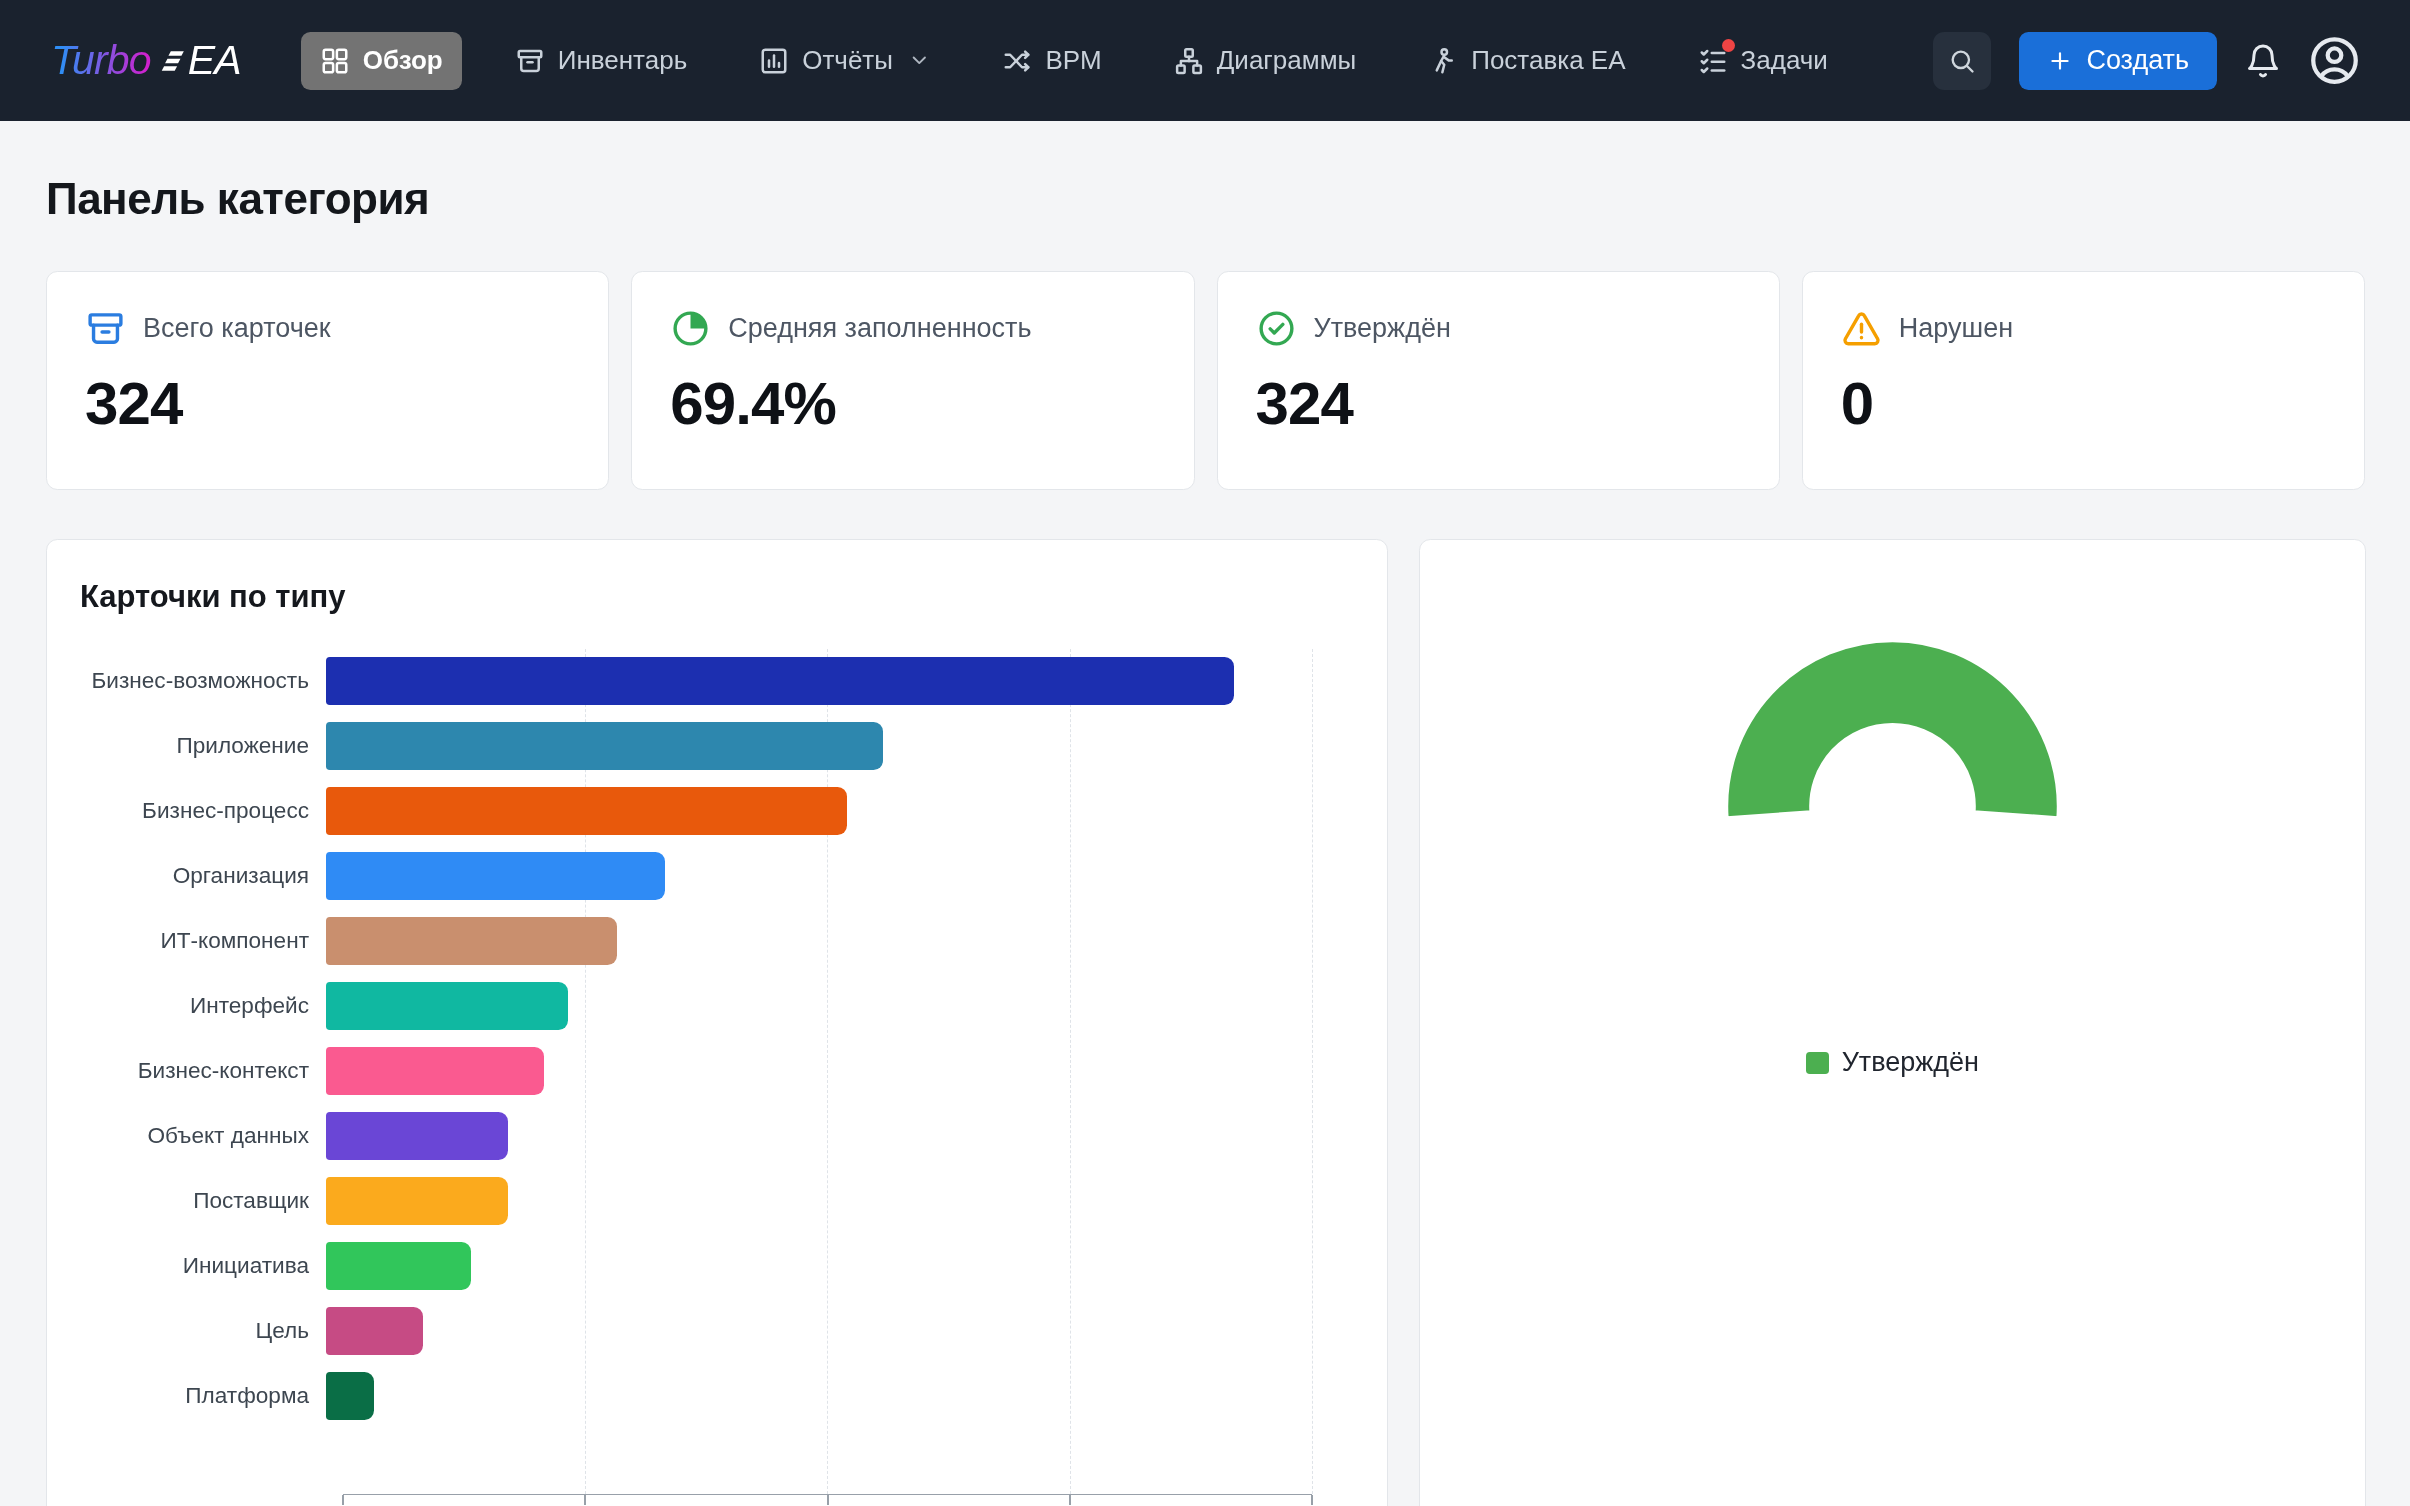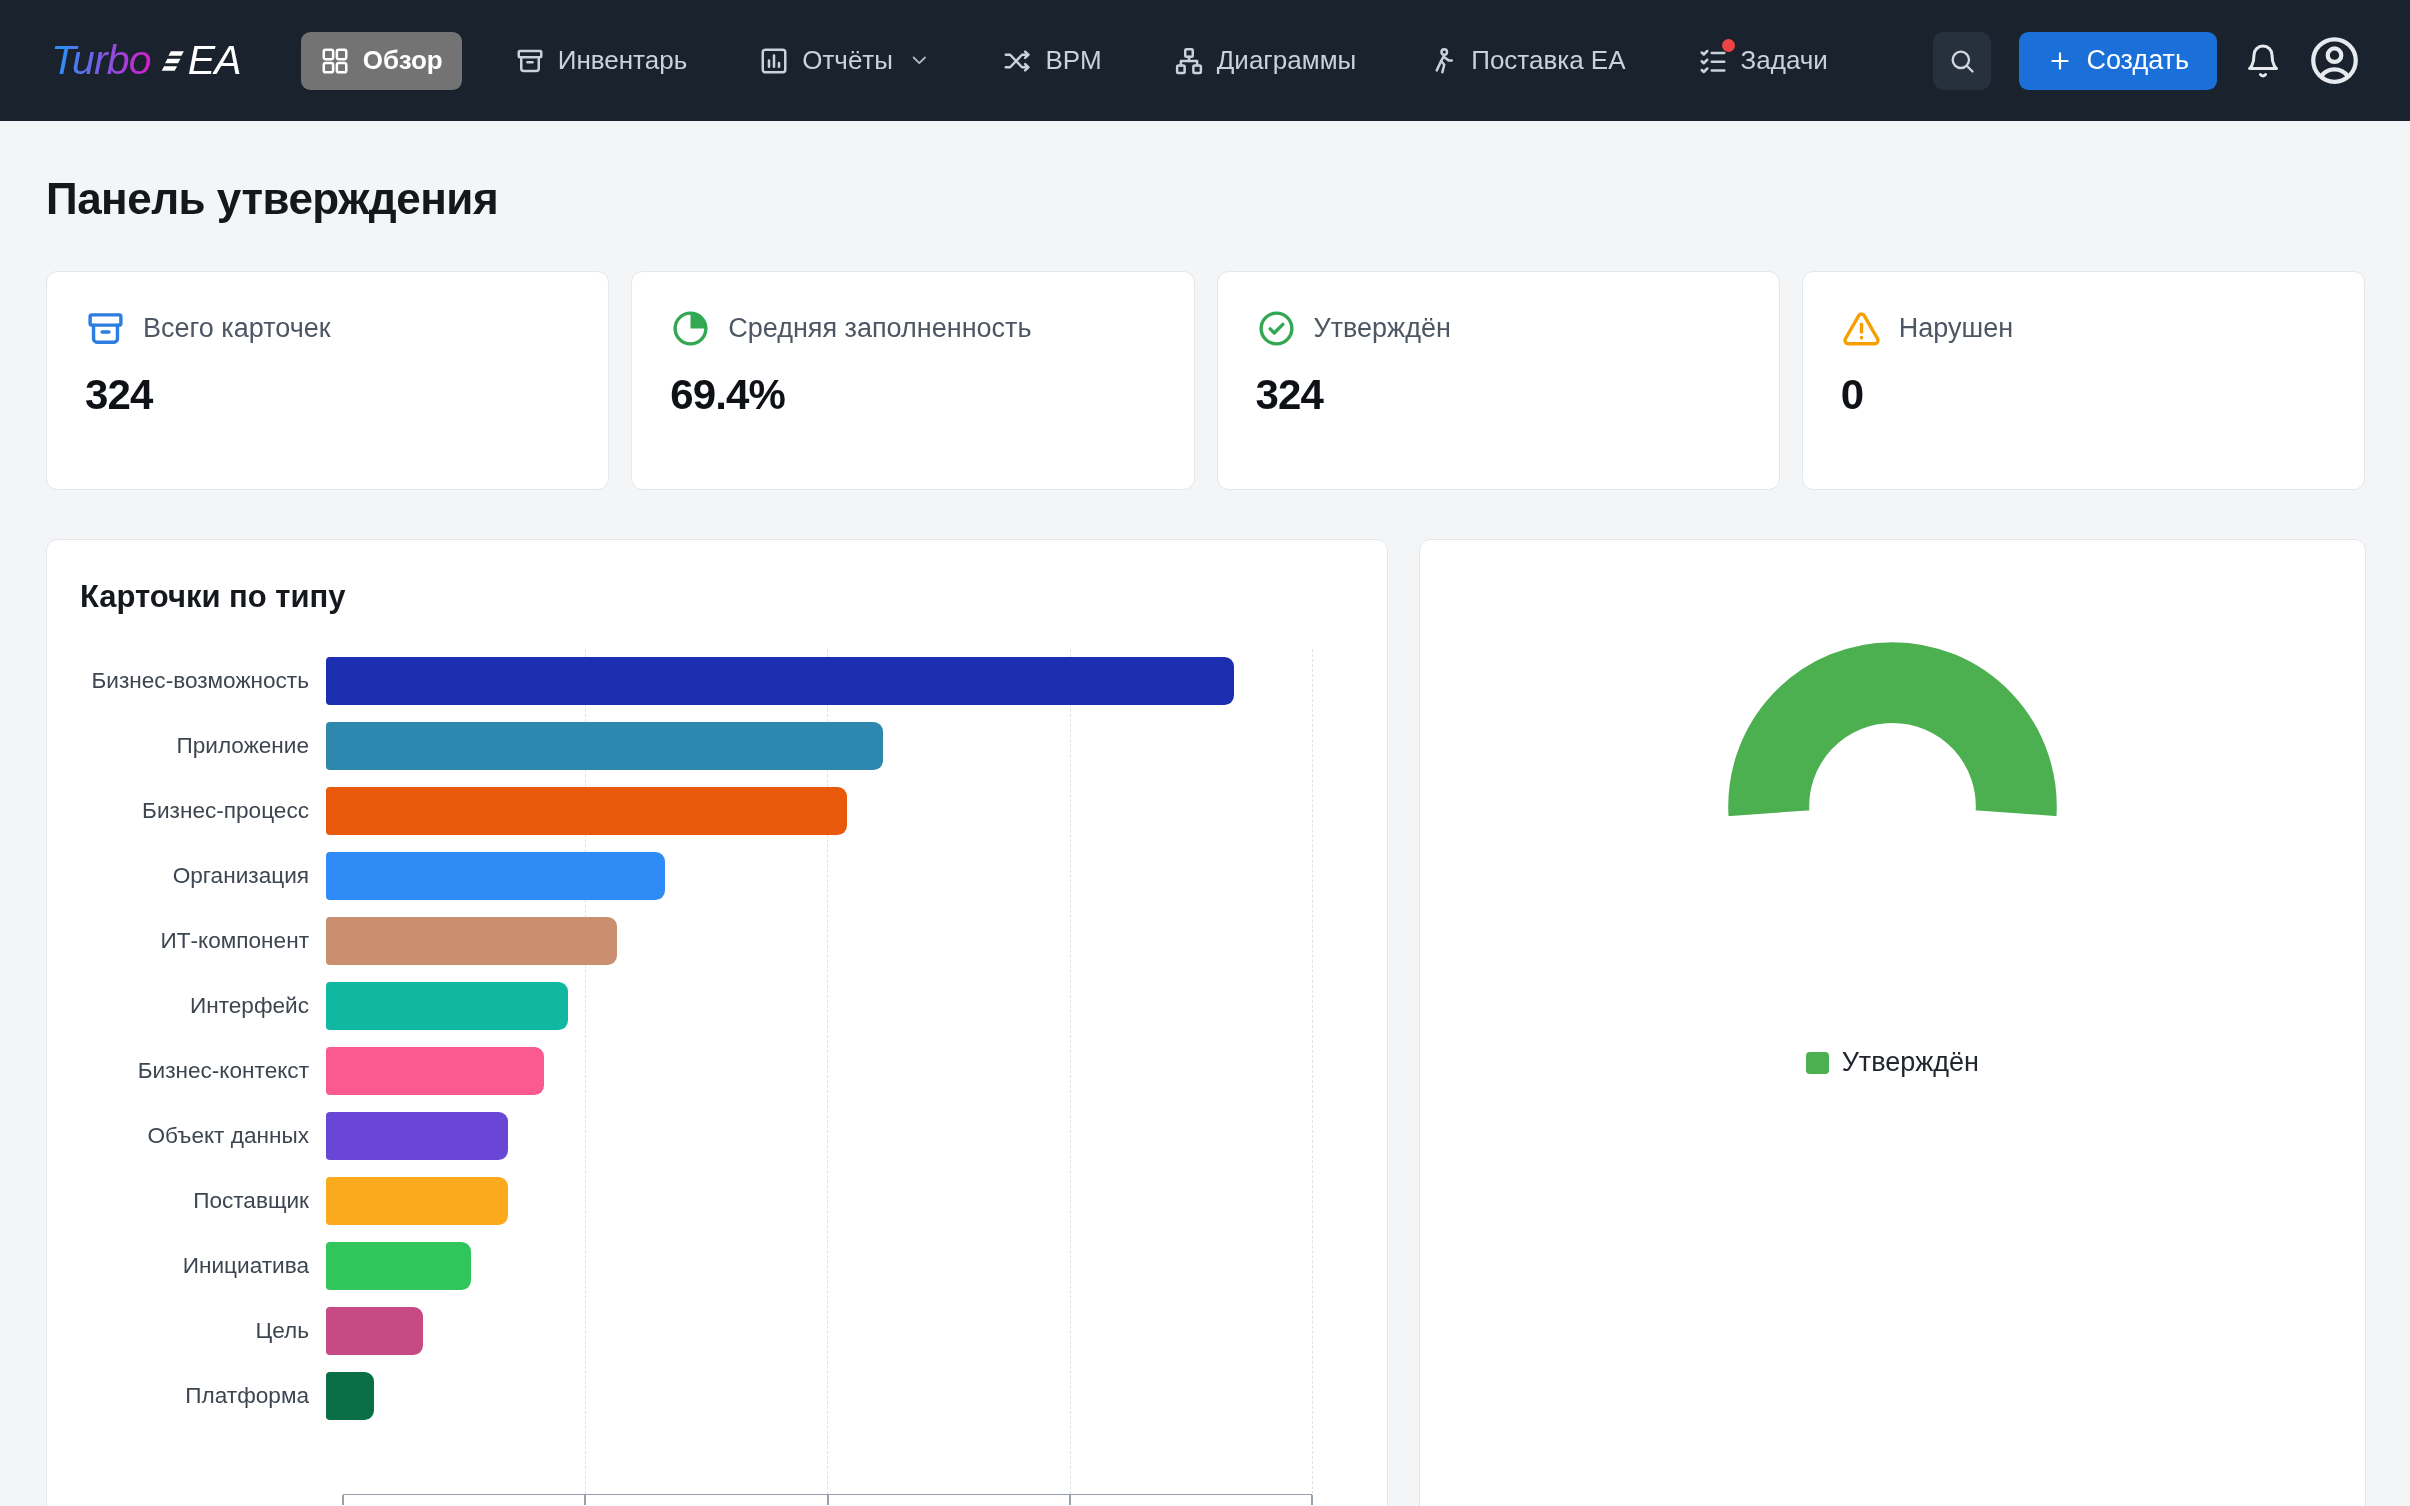--- a/index.html
+++ b/index.html
@@ -65,21 +65,21 @@
   .page-title { font-size:44px; font-weight:700; color:#14171c; margin:53px 0 0; letter-spacing:-0.5px; }
 
   .stats-row { display:flex; gap:22px; margin-top:47px; }
   .stat-card {
     flex:1; height:219px; background:#fff;
     border:0.9px solid #e3e6ea; border-radius:11.3px;
     padding:36px 38px;
   }
   .stat-head { display:flex; align-items:center; gap:17px; font-size:27px; color:#4d5663; font-weight:500; }
   .stat-icon { width:41px; height:41px; flex:0 0 41px; }
-  .stat-value { font-size:42px; line-height:1; font-weight:800; color:#0e1116; margin-top:24.5px; letter-spacing:-0.9px; }
+  .stat-value { font-size:60px; line-height:1; font-weight:800; color:#0e1116; margin-top:24.5px; letter-spacing:-0.9px; }
 
   .charts-row { display:flex; gap:31px; margin-top:49px; align-items:flex-start; }
   .chart-card { background:#fff; border:0.9px solid #e3e6ea; border-radius:11.3px; padding:31px; height:1055px; }
   .chart-card.left { width:1342px; flex:0 0 1342px; }
   .chart-card.right { flex:1; }
   .chart-title { font-size:31px; font-weight:700; color:#15181d; margin:7.5px 0 0 1.9px; }
 
   
   .bar-chart { position:relative; margin-top:34px; }
   .grid-overlay { position:absolute; left:265px; top:0; width:969px; height:845px; }
@@ -233,21 +233,21 @@
         <svg viewBox="0 0 24 24" fill="none" stroke="currentColor" stroke-width="2" stroke-linecap="round" stroke-linejoin="round">
           <circle cx="12" cy="12" r="10"></circle>
           <circle cx="12" cy="9.5" r="3.2"></circle>
           <path d="M5.8 19.4a7.6 7.6 0 0 1 12.4 0"></path>
         </svg>
       </span>
   </div>
 </nav>
 
 <main>
-  <h1 class="page-title">Панель утверждения</h1>
+  <h1 class="page-title">Панель категория</h1>
 
   <section class="stats-row">
       <div class="stat-card">
         <div class="stat-head">
           <span class="stat-icon icon" style="color: rgb(43, 125, 224);">
             <svg viewBox="0 0 24 24" fill="none" stroke="currentColor" stroke-width="2" stroke-linecap="round" stroke-linejoin="round">
               <rect x="3" y="4" width="18" height="6" rx="1"></rect>
               <path d="M5 10v8a2 2 0 0 0 2 2h10a2 2 0 0 0 2-2v-8"></path>
               <path d="M10 14h4"></path>
             </svg>

